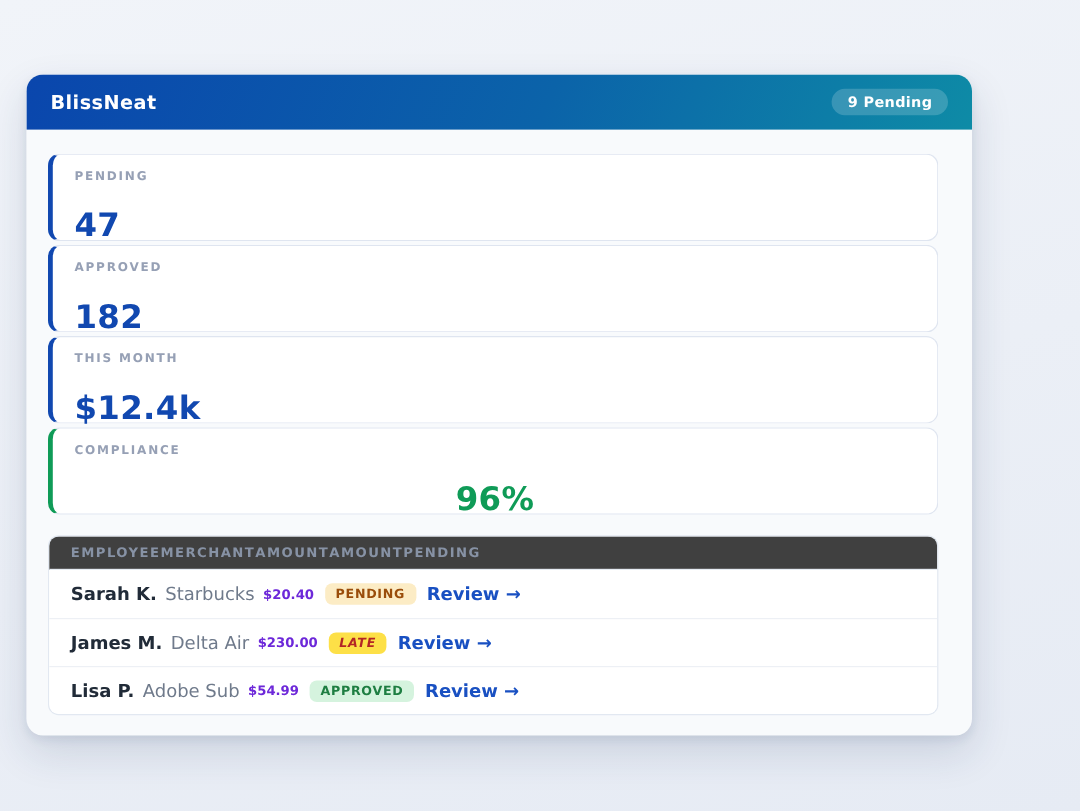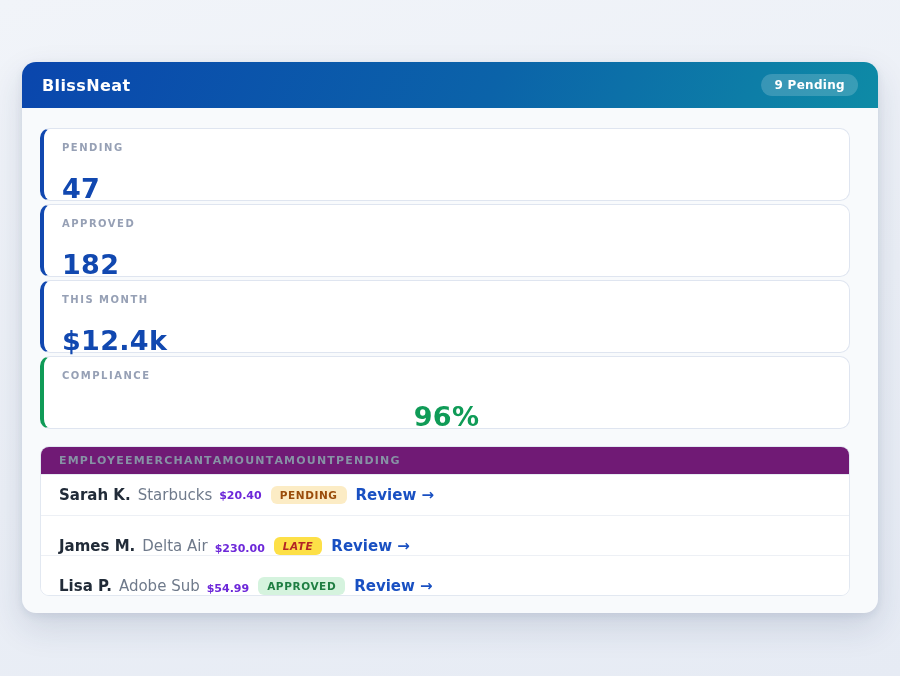--- a/index.html
+++ b/index.html
@@ -5,21 +5,21 @@
   * { margin: 0; padding: 0; box-sizing: border-box; }
   html, body { width: 900px; height: 676px; }
   body {
     font-family: "DejaVu Sans", "Liberation Sans", sans-serif;
     background: linear-gradient(165deg, #f1f4f9 0%, #ebeff6 55%, #e6ebf4 100%);
     overflow: hidden;
   }
   .panel {
     position: absolute;
     left: 22px; top: 62px;
-    width: 856px; height: 551px;
+    width: 788px; height: 551px;
     background: #f8fafc;
     border-radius: 14px;
     box-shadow: 0 14px 34px rgba(28, 48, 94, 0.14), 0 3px 8px rgba(28, 48, 94, 0.08);
     overflow: hidden;
   }
   .header {
     height: 46px;
     background: linear-gradient(112deg, #0a46ad 0%, #0b63a9 55%, #0e8ba6 100%);
     display: flex;
     align-items: center;
@@ -67,42 +67,42 @@
   }
   .stat-card[data-accent="green"] .stat-value { color: #0f9b57; text-align: center; }
   .table-card {
     margin-top: 17px;
     background: #ffffff;
     border: 1px solid #e2e8f1;
     border-radius: 9px;
     overflow: hidden;
   }
   .thead {
-    background: #701a75;
+    background: #404040;
     height: 28px;
     display: flex;
     align-items: center;
     padding: 0 18px;
     border-bottom: 1px solid #e7ecf3;
   }
   .thead span {
     font-size: 11px;
     font-weight: bold;
     color: #8792a5;
     letter-spacing: 1.2px;
   }
   .trow {
     display: flex;
     align-items: center;
     gap: 7px;
     height: 40px;
     padding: 0 18px;
     background: #ffffff;
   }
-  .trow + .trow { border-top: 1px solid #edf0f5; align-items: flex-end; }
+  .trow + .trow { border-top: 1px solid #edf0f5; }
   .cell-name { font-size: 15px; font-weight: bold; color: #212b38; }
   .cell-merchant { font-size: 15px; color: #6f7a8b; }
   .cell-amount { font-size: 11px; font-weight: bold; color: #6d28d9; }
   .badge {
     font-size: 10.5px;
     font-weight: bold;
     padding: 3px 9px;
     border-radius: 6px;
     letter-spacing: 0.6px;
     margin: 0 2px;

